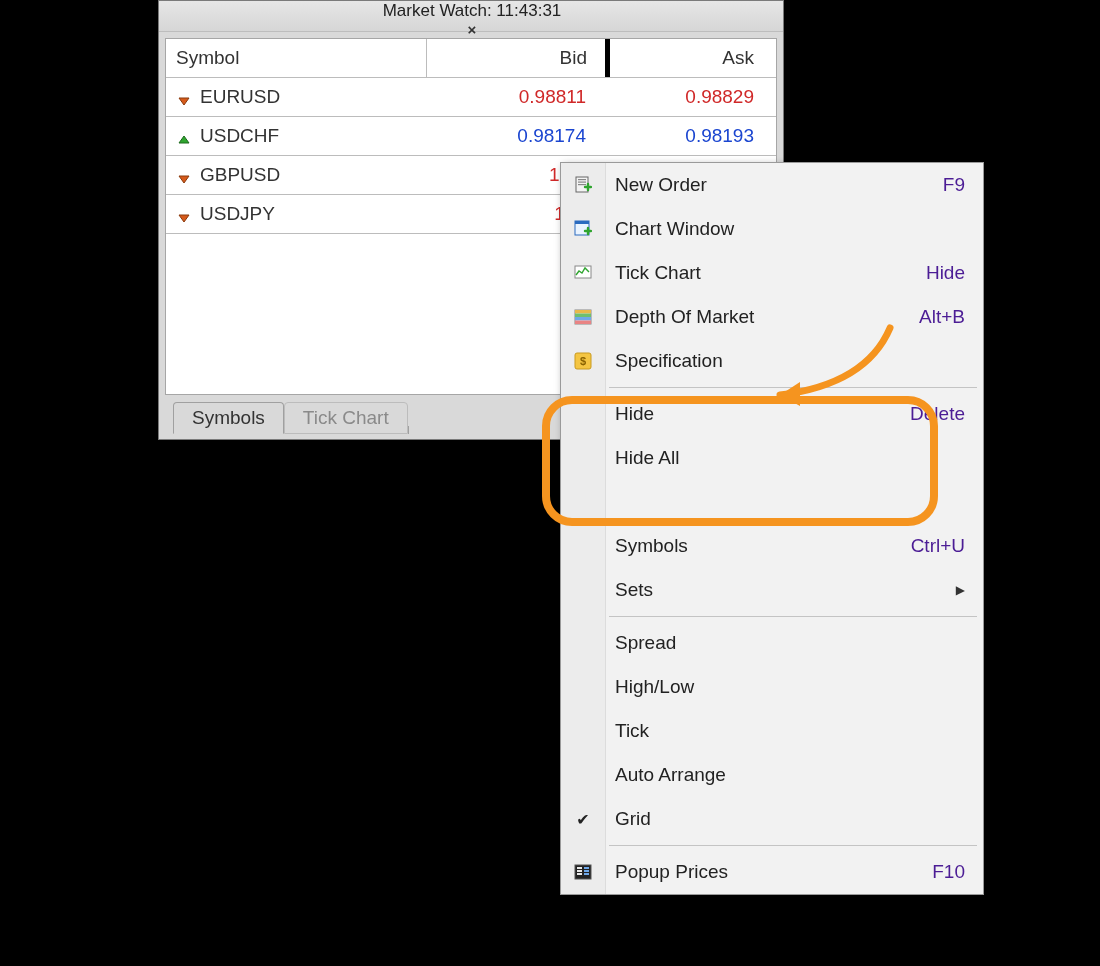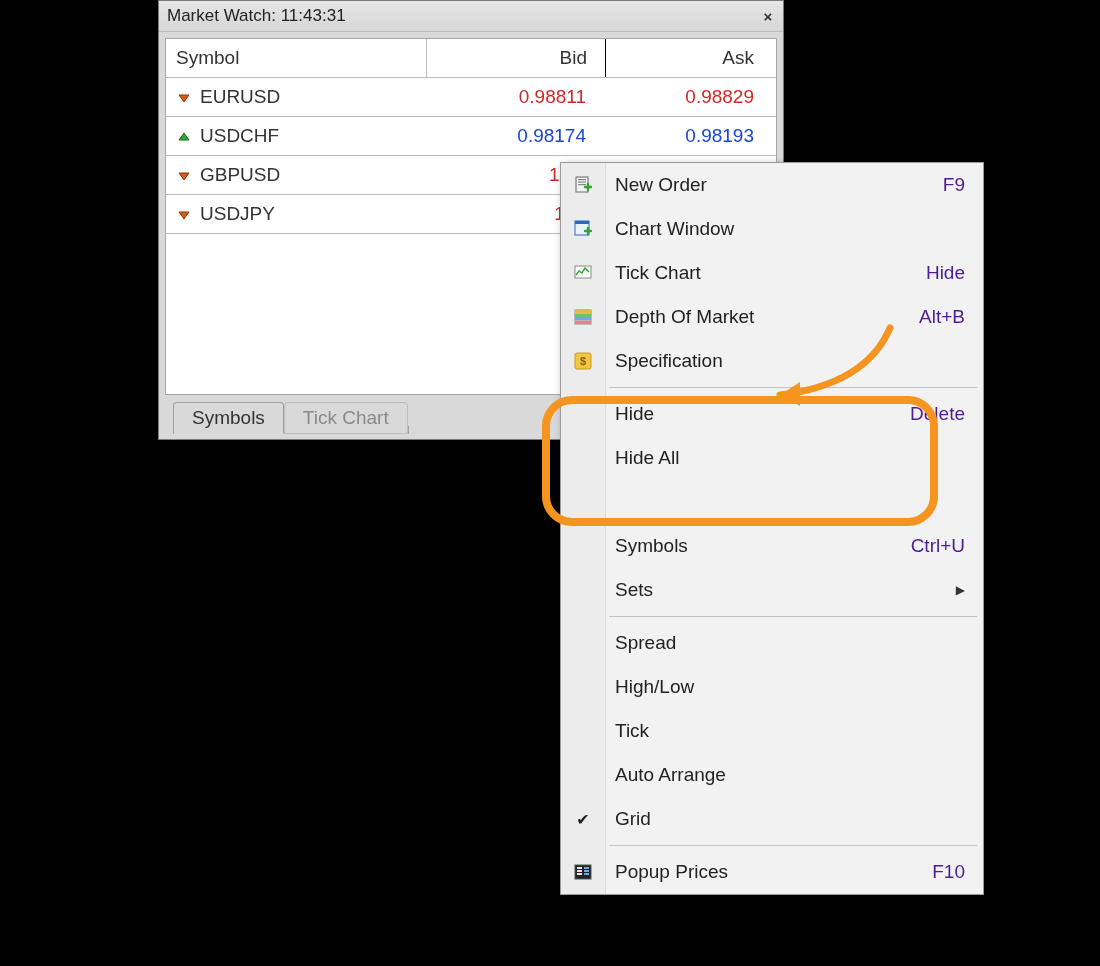--- a/index.html
+++ b/index.html
@@ -25,20 +25,21 @@
   .titlebar {
     display: flex;
     align-items: center;
     justify-content: space-between;
     height: 30px;
     padding: 0 6px 0 8px;
     background: linear-gradient(#e6e6e6, #d6d6d6);
     border-bottom: 1px solid #bdbdbd;
     font-size: 17px;
     color: #222;
+    flex-direction: column;
   }
   .titlebar .close {
     font-family: Arial, sans-serif;
     font-size: 15px;
     font-weight: bold;
     color: #333;
     width: 18px;
     text-align: center;
     cursor: pointer;
   }
@@ -49,25 +50,25 @@
   }
   .hdr, .row {
     display: flex;
     height: 38px;
     align-items: center;
     border-bottom: 1px solid #bcbcbc;
     font-size: 19px;
   }
   .hdr { color: #333; }
   .row { color: #333; }
-  .c-sym  { flex: 0 0 250px; padding-left: 10px; display:flex; align-items:center; gap:8px; }
+  .c-sym  { flex: 0 0 250px; padding-left: 10px; display:flex; align-items:flex-end; gap:8px; }
   .c-bid  { flex: 0 0 160px; text-align: right; padding-right: 18px; }
   .c-ask  { flex: 1 1 auto;  text-align: right; padding-right: 22px; }
   .hdr .c-sym { border-right: 1px solid #bcbcbc; height:100%; display:flex; align-items:center;}
-  .hdr .c-bid { border-right: 1px solid #000000; height:100%; display:flex; align-items:center; justify-content:flex-end;}
+  .hdr .c-bid { border-right: 5px solid #000000; height:100%; display:flex; align-items:center; justify-content:flex-end;}
   .hdr .c-ask { height:100%; display:flex; align-items:center; justify-content:flex-end;}
   .emptyarea { height: 160px; }
   .tabs {
     display: flex;
     align-items: flex-end;
     gap: 0;
     padding: 0 14px 6px 14px;
     height: 32px;
     background: #d9d9d9;
     font-size: 19px;

